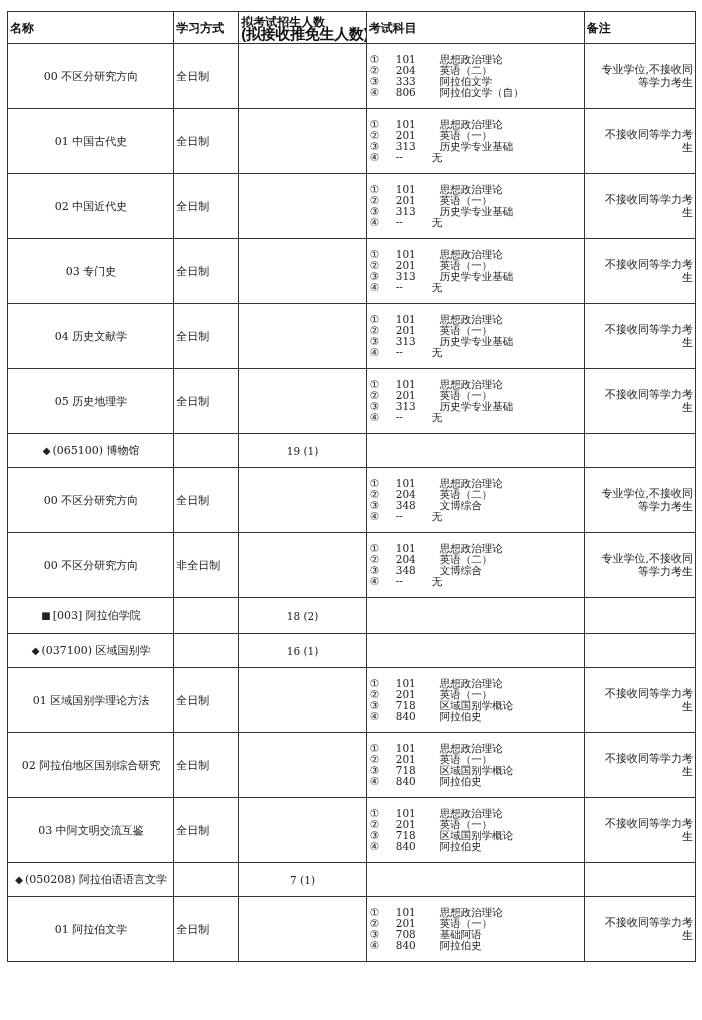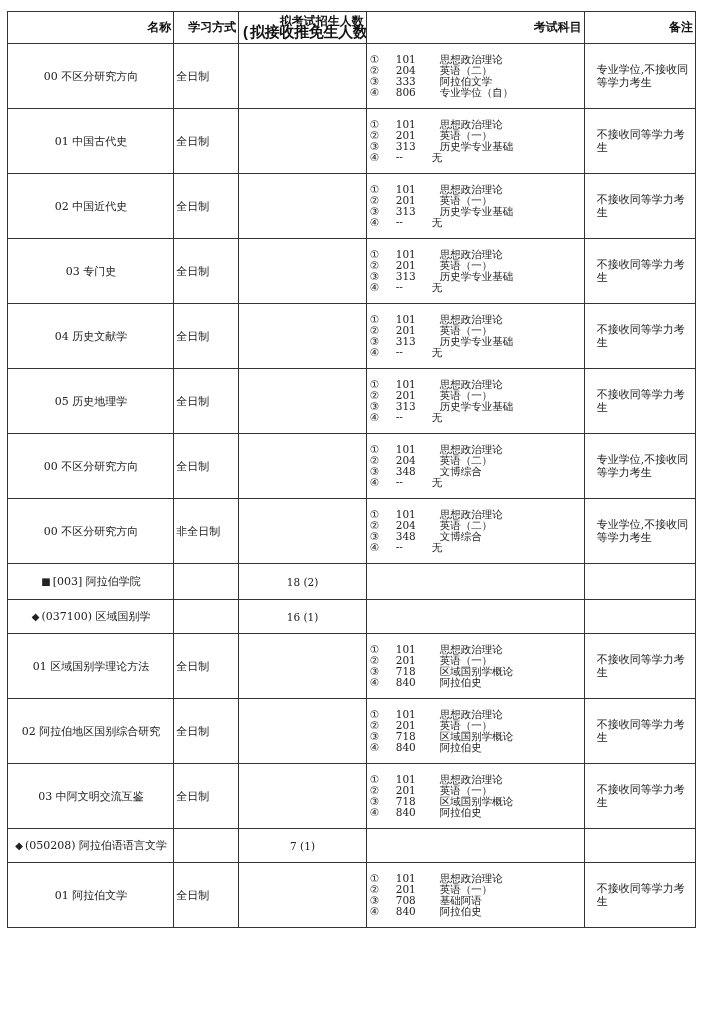--- a/index.html
+++ b/index.html
@@ -2,29 +2,29 @@
 <html><head>
 <meta charset="utf-8">
 <style>
   html, body { margin: 0; padding: 0; background: #ffffff; }
   body { width: 702px; height: 1020px; position: relative; overflow: hidden;
          font-family: "DejaVu Serif", "Liberation Serif", serif; color: #222; }
   table.grid { position: absolute; left: 7px; top: 11px; width: 689px;
                border-collapse: collapse; table-layout: fixed; }
   .grid td, .grid th { border: 1.3px solid #333; padding: 0 2px; font-size: 11px;
                vertical-align: middle; overflow: hidden; white-space: nowrap; }
-  .grid th { font-family: Liberation Mono, monospace; font-weight: bold;
-             font-size: 12px; text-align: right; height: 31px; line-height: 12px; color: #111; }
+  .grid th { font-family: Liberation Sans, sans-serif; font-weight: bold;
+             font-size: 12px; text-align: left; height: 31px; line-height: 12px; color: #111; }
   .grid th .two { font-size: 15px; letter-spacing: -0.3px; }
   .c-name { width: 163px; } .c-mode { width: 64px; } .c-quota { width: 125px; }
   .c-subj { width: 214px; } .c-note { width: 109px; }
   td.name { text-align: center; padding-left: 3px; }
   td.mode { text-align: left; }
   td.quota { text-align: center; font-size: 10.5px; }
-  td.note { text-align: left; padding-left: 12px; white-space: normal; line-height: 13px; font-size: 11px; }
+  td.note { text-align: right; padding-left: 12px; white-space: normal; line-height: 13px; font-size: 11px; }
   tr.detail td { height: 64px; }
   tr.group td { height: 33px; }
   tr.college td { height: 35px; }
   .subj-list { display: block; line-height: 11.2px; font-size: 10.5px; padding-left: 1px; }
   .subj-row { display: flex; white-space: nowrap; }
   .subj-row .num { width: 26px; }
   .subj-row .code { width: 44px; }
   .subj-row .code.dash { width: 36px; }
   .sym { font-size: 10px; margin-right: 2px; }
 </style>
@@ -69,21 +69,21 @@
               <span class="title">英语（二）</span>
             </div>
             <div class="subj-row">
               <span class="num">③</span>
               <span class="code">333</span>
               <span class="title">阿拉伯文学</span>
             </div>
             <div class="subj-row">
               <span class="num">④</span>
               <span class="code">806</span>
-              <span class="title">专业学位（自）</span>
+              <span class="title">阿拉伯文学（自）</span>
             </div>
           </div>
         </td>
         <td class="note">专业学位,不接收同等学力考生</td>
       </tr>
       <tr class="detail">
         <td class="name"><span>01 中国古代史</span></td>
         <td class="mode">全日制</td>
         <td class="quota"></td>
         <td>
@@ -224,20 +224,27 @@
               <span class="title">历史学专业基础</span>
             </div>
             <div class="subj-row">
               <span class="num">④</span>
               <span class="code dash">--</span>
               <span class="title">无</span>
             </div>
           </div>
         </td>
         <td class="note">不接收同等学力考生</td>
+      </tr>
+      <tr class="group">
+        <td class="name"><span class="sym">◆</span><span>(065100) 博物馆</span></td>
+        <td class="mode"></td>
+        <td class="quota">19 (1)</td>
+        <td></td>
+        <td class="note"></td>
       </tr>
       <tr class="detail">
         <td class="name"><span>00 不区分研究方向</span></td>
         <td class="mode">全日制</td>
         <td class="quota"></td>
         <td>
           <div class="subj-list">
             <div class="subj-row">
               <span class="num">①</span>
               <span class="code">101</span>

